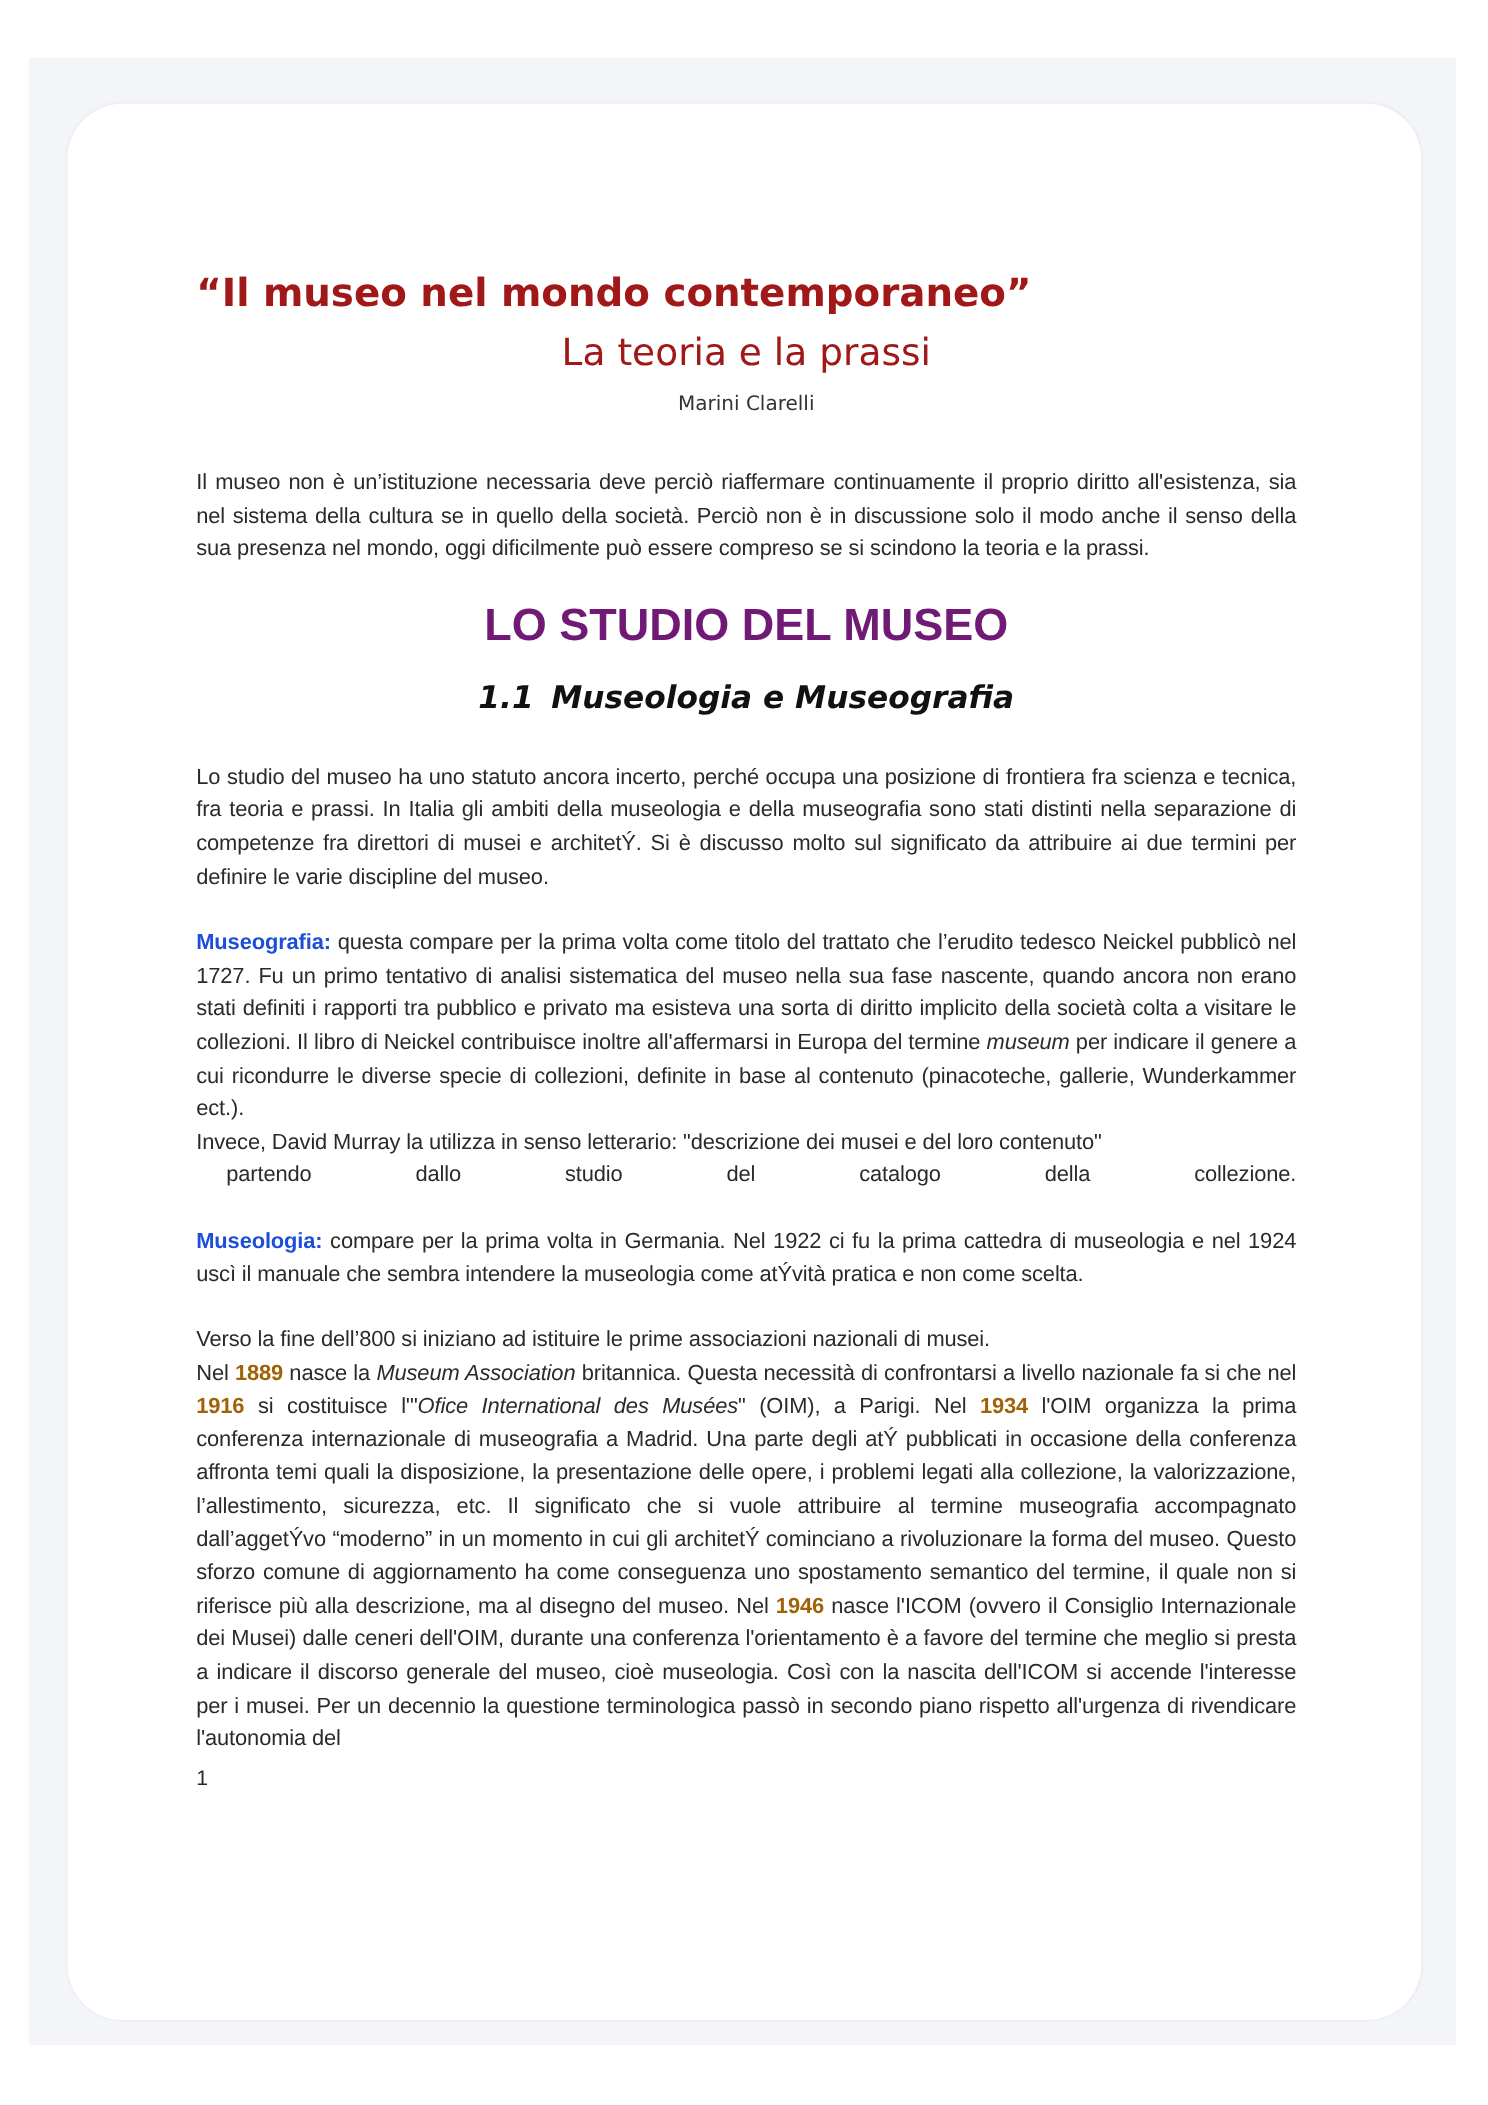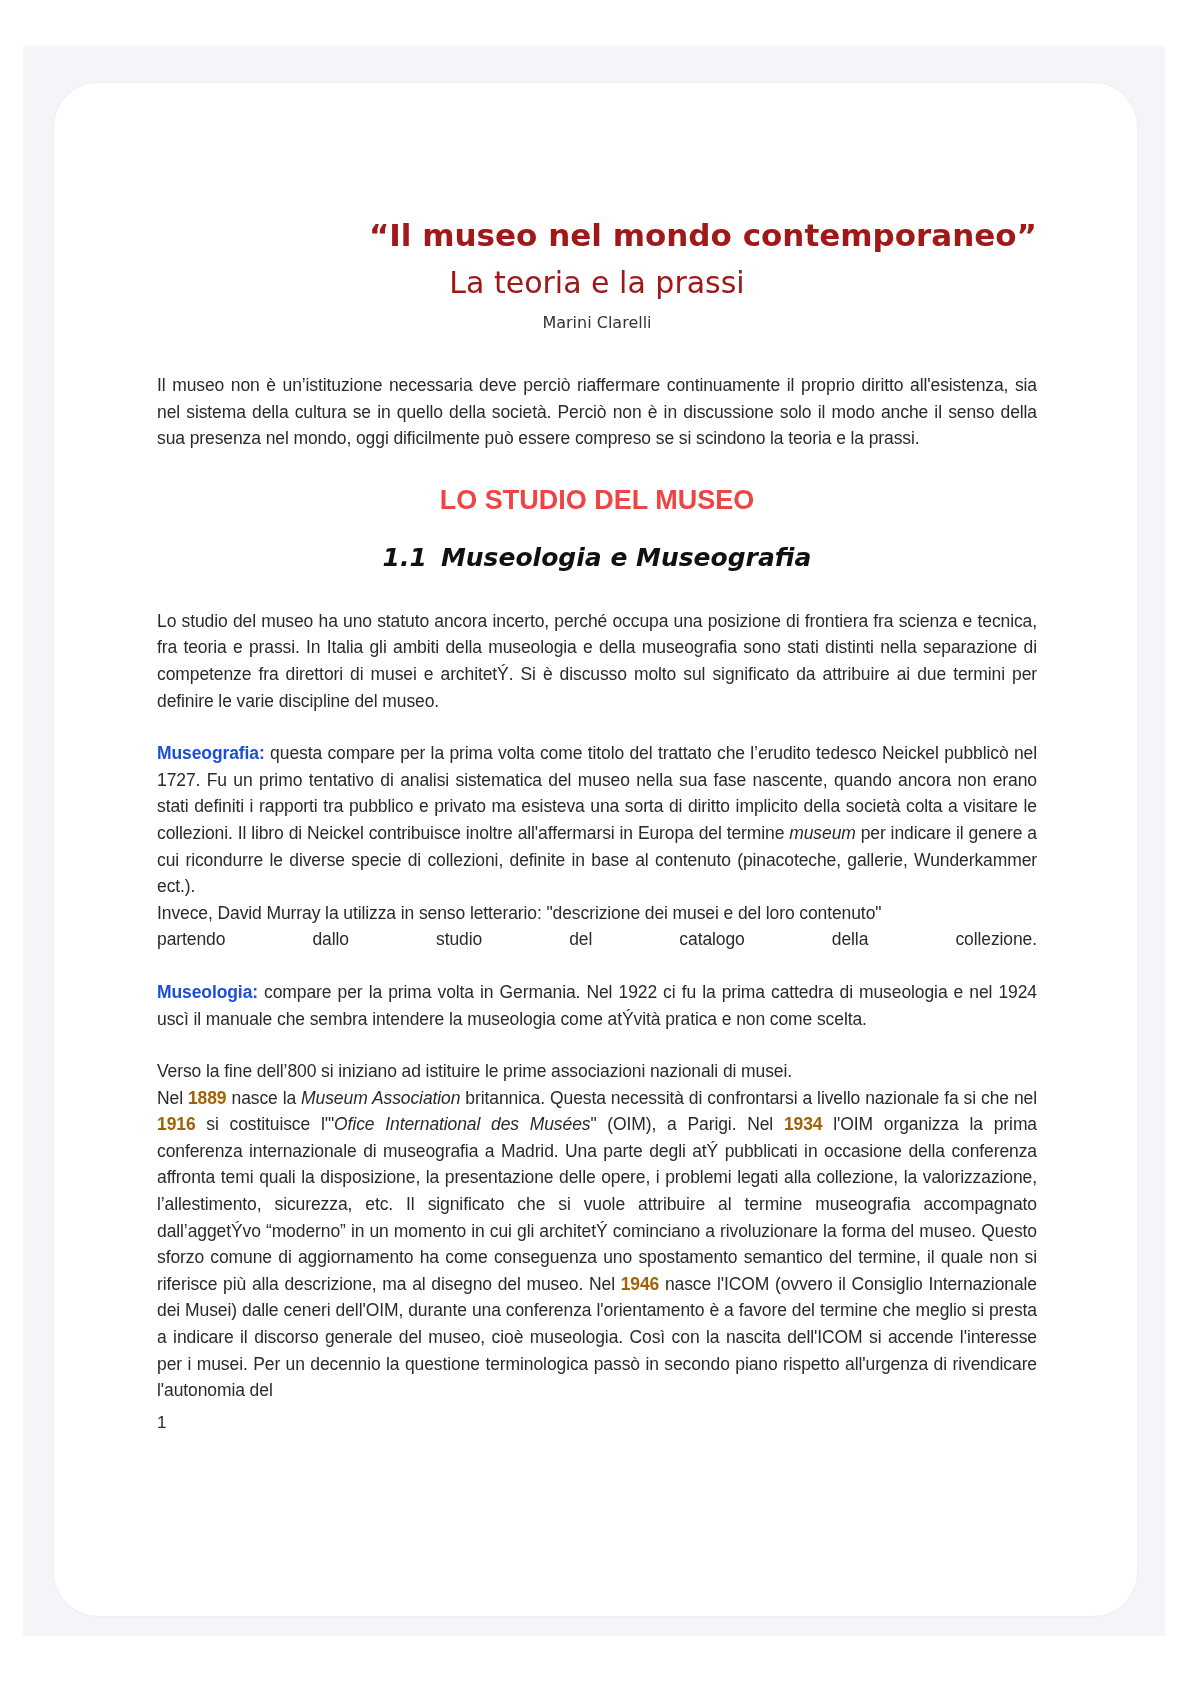--- a/index.html
+++ b/index.html
@@ -13,49 +13,49 @@
   }
   .card {
     position: absolute; left: 54px; top: 83px; width: 1083px; height: 1533px;
     background: #ffffff; border-radius: 44px;
     box-shadow: 0 0 3px rgba(0,0,0,0.06);
   }
   .content {
     position: absolute; left: 157px; top: 200px; width: 880px;
   }
   .title {
-    text-align: right; color: #a01818; font-family: "DejaVu Sans", sans-serif;
+    text-align: left; color: #a01818; font-family: "DejaVu Sans", sans-serif;
     font-weight: bold; font-size: 31px; line-height: 38px; margin: 16px 0 0 0;
   }
   .subtitle {
     text-align: center; color: #a01818; font-family: "DejaVu Sans", sans-serif;
     font-size: 30px; line-height: 34px; margin: 12px; 
   }
   .author {
     text-align: center; color: #333; font-family: "DejaVu Sans", sans-serif;
     font-size: 16px; line-height: 22px; margin: 0;
   }
   p {
     margin: 0; font-size: 17.5px; line-height: 26.6px; color: #2a2a2a; text-align: justify;
     font-family: "Liberation Sans", sans-serif; letter-spacing: -0.1px;
   }
   .intro { margin-top: 38px; }
   .h1 {
-    text-align: center; font-size: 27px; line-height: 34px; font-weight: bold;
-    color: #ef4444; margin: 31px 0 0 0; font-family: "Liberation Sans", sans-serif;
+    text-align: center; font-size: 36px; line-height: 34px; font-weight: bold;
+    color: #701a75; margin: 31px 0 0 0; font-family: "Liberation Sans", sans-serif;
   }
   .h2 {
     text-align: center; font-size: 25px; line-height: 32px; font-weight: bold;
     color: #111; margin: 25px 0 0 0; font-family: "DejaVu Sans", sans-serif; font-style: italic;
   }
   .h2 .num { margin-right: 14px; }
   .gap-l { margin-top: 34px; }
   .gap-m { margin-top: 26px; }
   .term { color: #1d4ed8; font-weight: bold; }
-  .spread { text-align-last: justify; }
+  .spread { text-align-last: justify; margin-left: 24px; }
   .pagenum { margin-top: 6px; font-size: 17px; }
   b { font-weight: bold; color: #a16207; }
   i { font-style: italic; }
 </style>
 </head>
 <body>
 
 <div class="outer"></div>
 <div class="card"></div>
 

